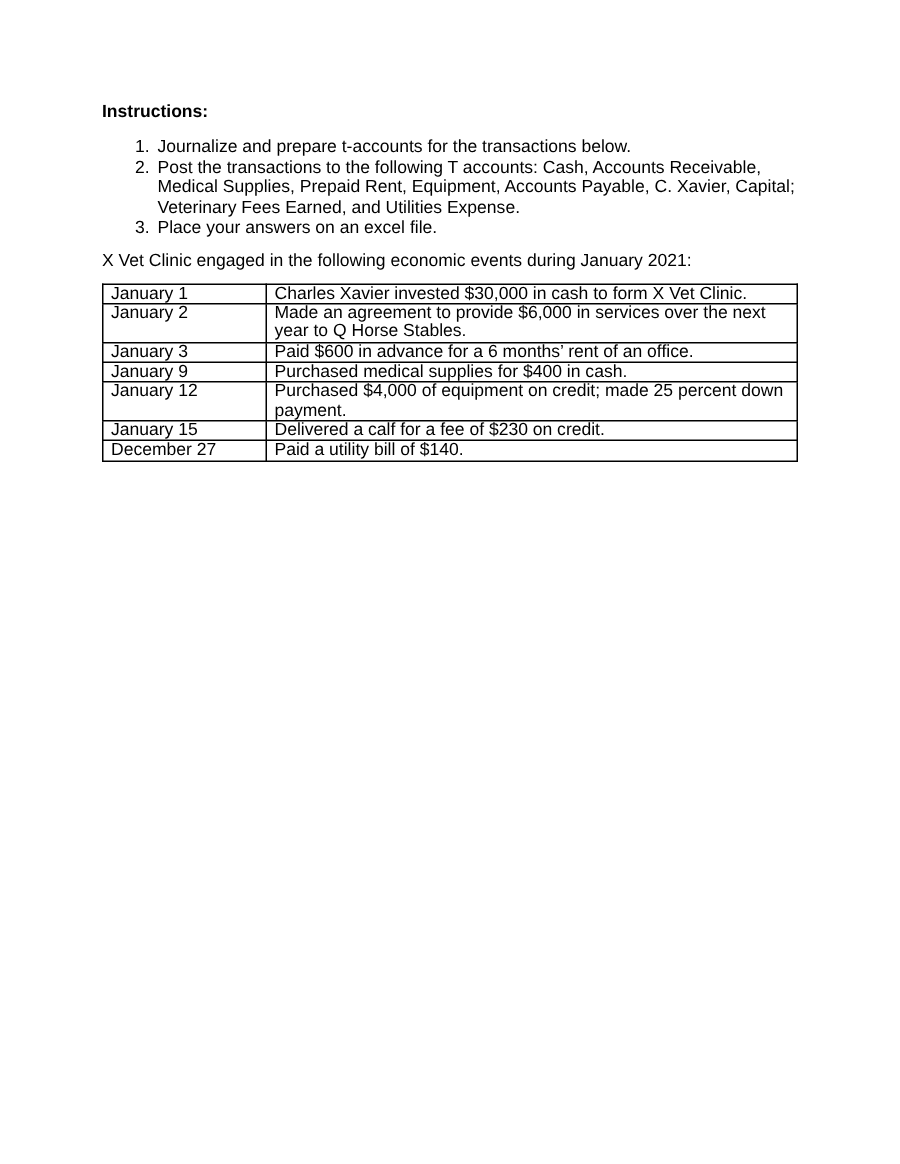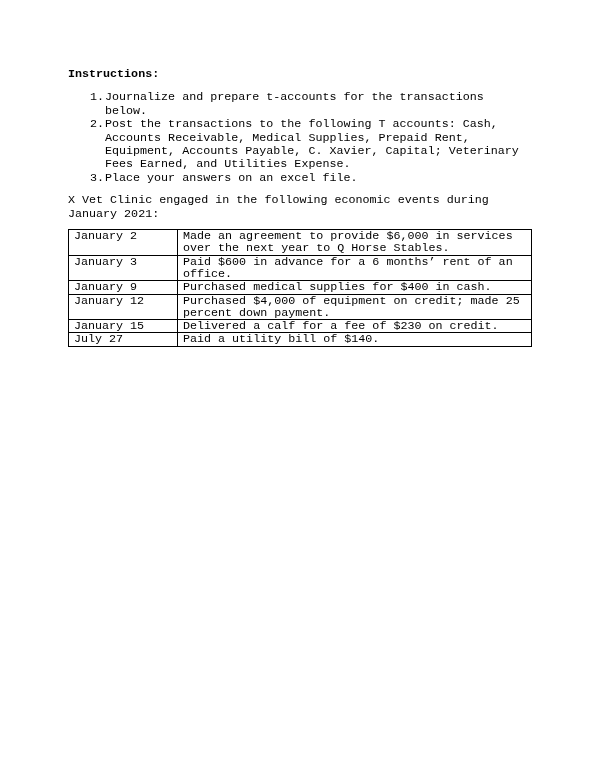--- a/index.html
+++ b/index.html
@@ -3,21 +3,21 @@
 <meta charset="utf-8">
 <style>
   * { margin: 0; padding: 0; box-sizing: border-box; }
   html, body { background: #ffffff; }
   .doc {
     position: relative;
     width: 600px;
     height: 776px;
     background: #ffffff;
     color: #000000;
-    font-family: Liberation Mono, monospace;
+    font-family: Liberation Sans, sans-serif;
     font-size: 11.7px;
     line-height: 13.4px;
     overflow: hidden;
   }
   .content {
     position: absolute;
     left: 68px;
     top: 68px;
     width: 464px;
   }
@@ -66,40 +66,44 @@
         <span class="ins-num">3.</span>
         <span class="ins-text">Place your answers on an excel file.</span>
       </div>
     </div>
 
     <div class="intro">X Vet Clinic engaged in the following economic events during January 2021:</div>
 
     <table class="trans">
       <tbody>
         <tr>
+          <td class="date-cell">January 1</td>
+          <td>Charles Xavier invested $30,000 in cash to form X Vet Clinic.</td>
+        </tr>
+        <tr>
           <td class="date-cell">January 2</td>
           <td>Made an agreement to provide $6,000 in services over the next year to Q Horse Stables.</td>
         </tr>
         <tr>
           <td class="date-cell">January 3</td>
           <td>Paid $600 in advance for a 6 months’ rent of an office.</td>
         </tr>
         <tr>
           <td class="date-cell">January 9</td>
           <td>Purchased medical supplies for $400 in cash.</td>
         </tr>
         <tr>
           <td class="date-cell">January 12</td>
           <td>Purchased $4,000 of equipment on credit; made 25 percent down payment.</td>
         </tr>
         <tr>
           <td class="date-cell">January 15</td>
           <td>Delivered a calf for a fee of $230 on credit.</td>
         </tr>
         <tr>
-          <td class="date-cell">July 27</td>
+          <td class="date-cell">December 27</td>
           <td>Paid a utility bill of $140.</td>
         </tr>
       </tbody>
     </table>
 
   </div>
 </div>
 
 </body></html>

